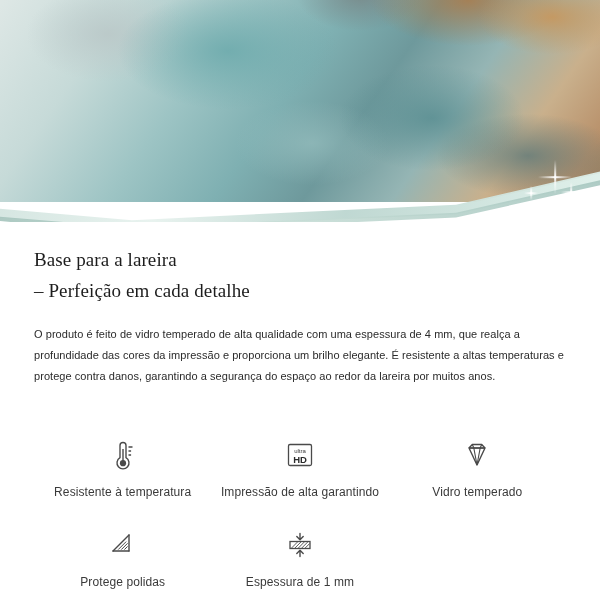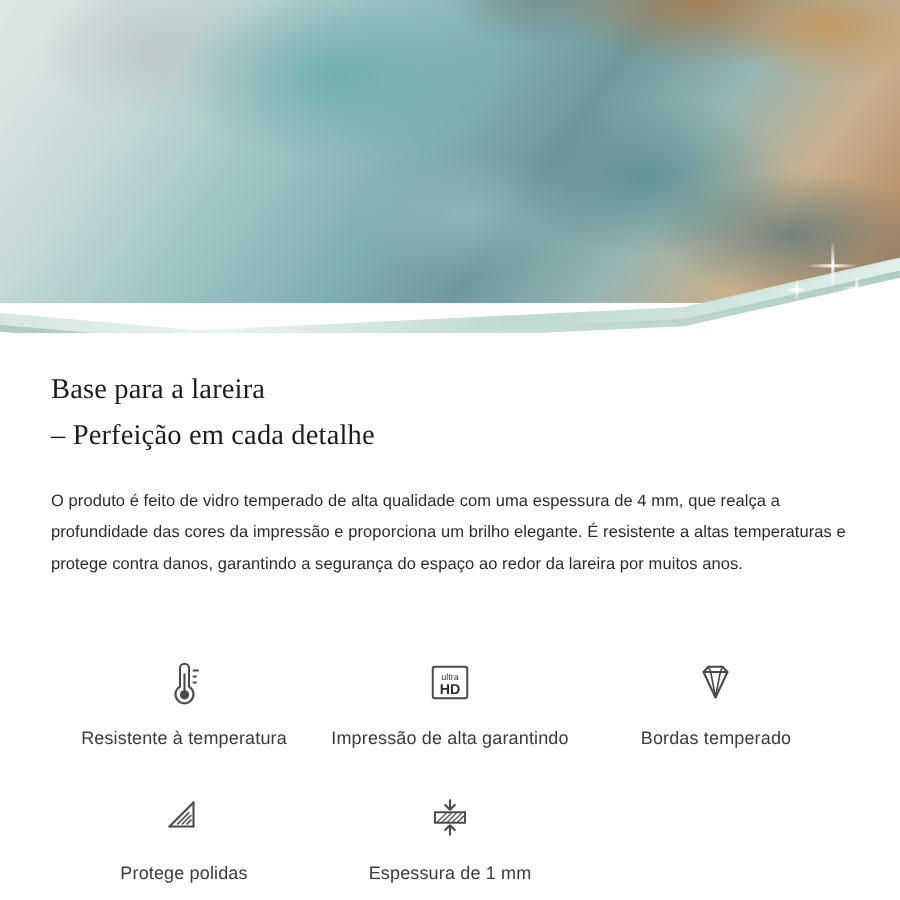--- a/index.html
+++ b/index.html
@@ -211,21 +211,21 @@
 
       <div class="feature">
         <div class="feature-icon">
           <svg width="42" height="42" viewBox="0 0 42 42">
             <path d="M13 14 H29 L21 31 Z" fill="none" stroke="#4a4a4a" stroke-width="1.4" stroke-linejoin="round"></path>
             <path d="M13 14 L16.3 10.5 H25.7 L29 14" fill="none" stroke="#4a4a4a" stroke-width="1.4" stroke-linejoin="round"></path>
             <path d="M16.3 10.5 L17.8 14 L21 31 L24.2 14 L25.7 10.5" fill="none" stroke="#4a4a4a" stroke-width="1.1"></path>
             <path d="M13 14 H29" fill="none" stroke="#4a4a4a" stroke-width="1.1"></path>
           </svg>
         </div>
-        <div class="feature-label">Bordas temperado</div>
+        <div class="feature-label">Vidro temperado</div>
       </div>
 
       <div class="feature">
         <div class="feature-icon">
           <svg width="42" height="42" viewBox="0 0 42 42">
             <path d="M11 27 L27 11" stroke="#4a4a4a" stroke-width="1.4" stroke-linecap="round"></path>
             <path d="M11 27 L27 27" stroke="#4a4a4a" stroke-width="1.4" stroke-linecap="round"></path>
             <path d="M27 11 L27 27" stroke="#4a4a4a" stroke-width="1.4" stroke-linecap="round"></path>
             <path d="M16.2 25.6 L24.2 17.6" stroke="#4a4a4a" stroke-width="1"></path>
             <path d="M19.3 25.6 L25.6 19.3" stroke="#4a4a4a" stroke-width="1"></path>

